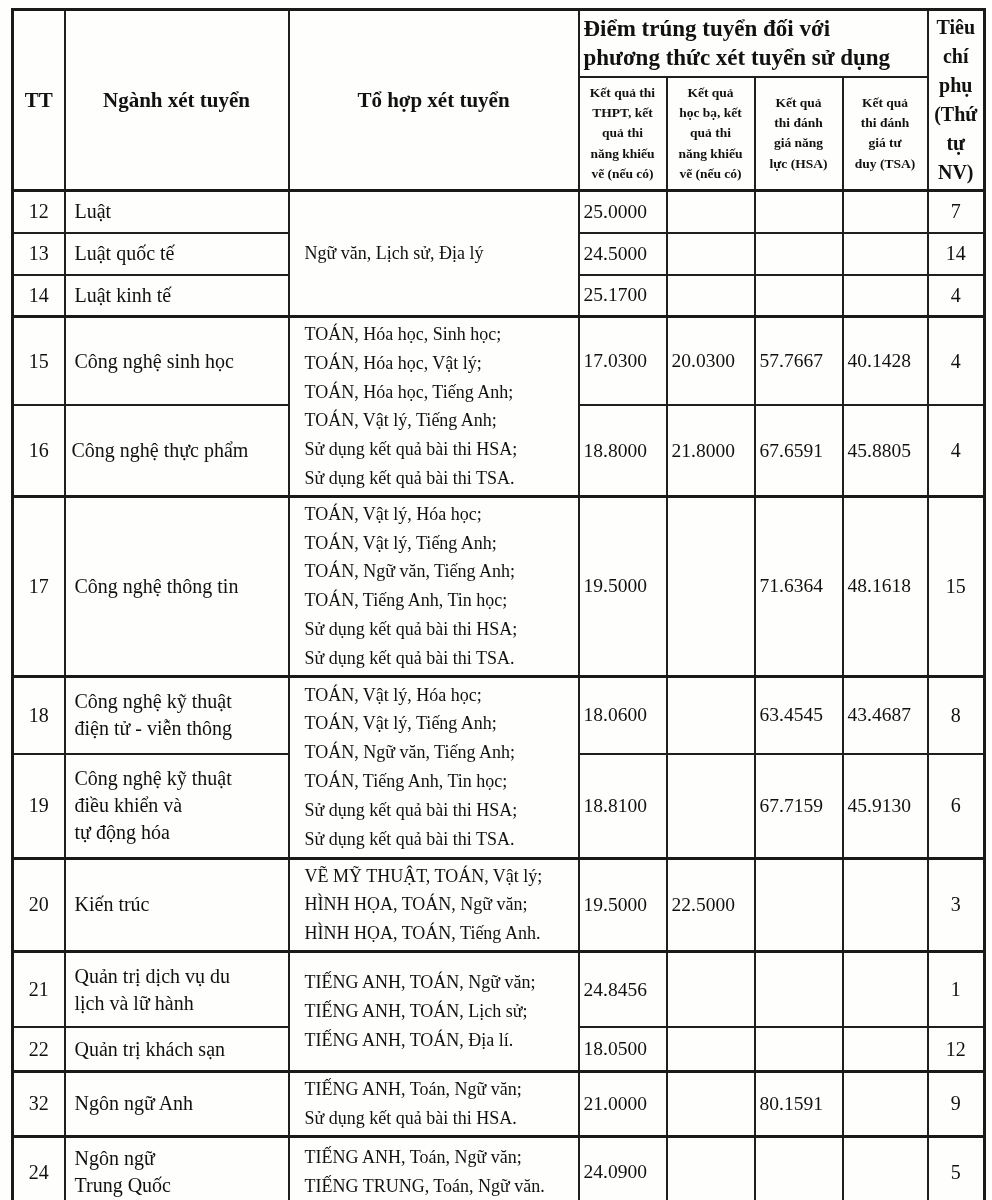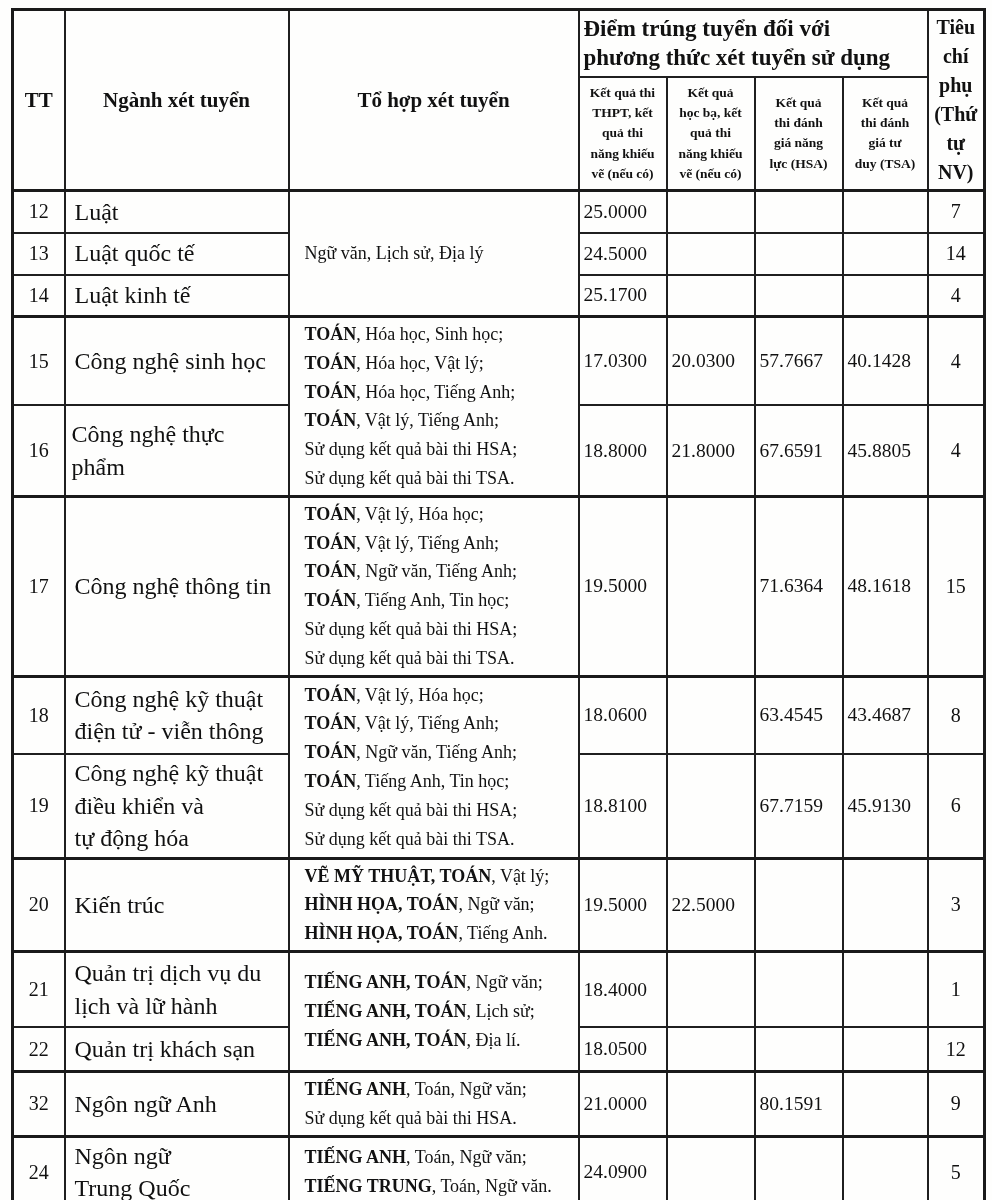--- a/index.html
+++ b/index.html
@@ -61,33 +61,33 @@
     text-align: center;
     white-space: pre-line;
     line-height: 1.45;
   }
   
   td.c-tt {
     font-size: 20px;
     text-align: center;
   }
   td.c-name {
-    font-size: 24px;
+    font-size: 20px;
     text-align: left;
     padding-left: 9px;
     white-space: pre-line;
     line-height: 1.35;
   }
   td.c-combo {
     font-size: 18px;
     text-align: left;
     padding-left: 15px;
     line-height: 1.6;
   }
-  td.c-combo .b { font-weight: bold; text-align: center; }
+  td.c-combo .b { font-weight: normal; text-align: center; }
   td.c-score {
     font-size: 19.5px;
     text-align: left;
   }
   td.c-nv {
     font-size: 20px;
     text-align: center;
   }
 </style>
 </head>
@@ -264,21 +264,21 @@
 
     <tr class="group-top" style="height:76px">
       <td class="c-tt">21</td>
       <td class="c-name">Quản trị dịch vụ du
 lịch và lữ hành</td>
       <td class="c-combo" rowspan="2">
             <div><span class="b">TIẾNG ANH, TOÁN</span><span>, Ngữ văn;</span></div>
             <div><span class="b">TIẾNG ANH, TOÁN</span><span>, Lịch sử;</span></div>
             <div><span class="b">TIẾNG ANH, TOÁN</span><span>, Địa lí.</span></div>
           </td>
-      <td class="c-score">18.4000</td>
+      <td class="c-score">24.8456</td>
       <td class="c-score"></td>
       <td class="c-score"></td>
       <td class="c-score"></td>
       <td class="c-nv">1</td>
     </tr>
     <tr style="height:44px">
       <td class="c-tt">22</td>
       <td class="c-name">Quản trị khách sạn</td>
       <td class="c-score">18.0500</td>
       <td class="c-score"></td>

